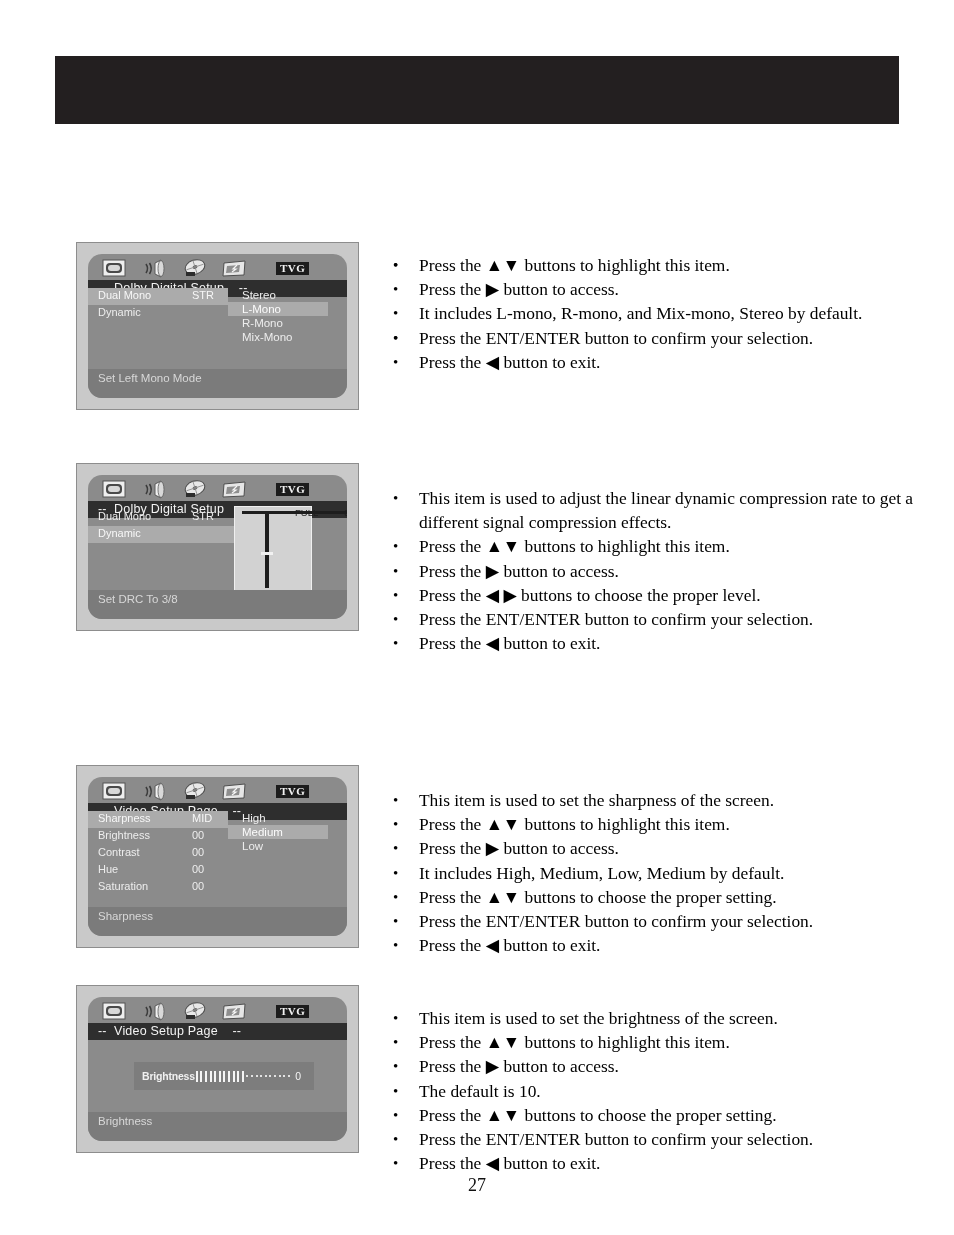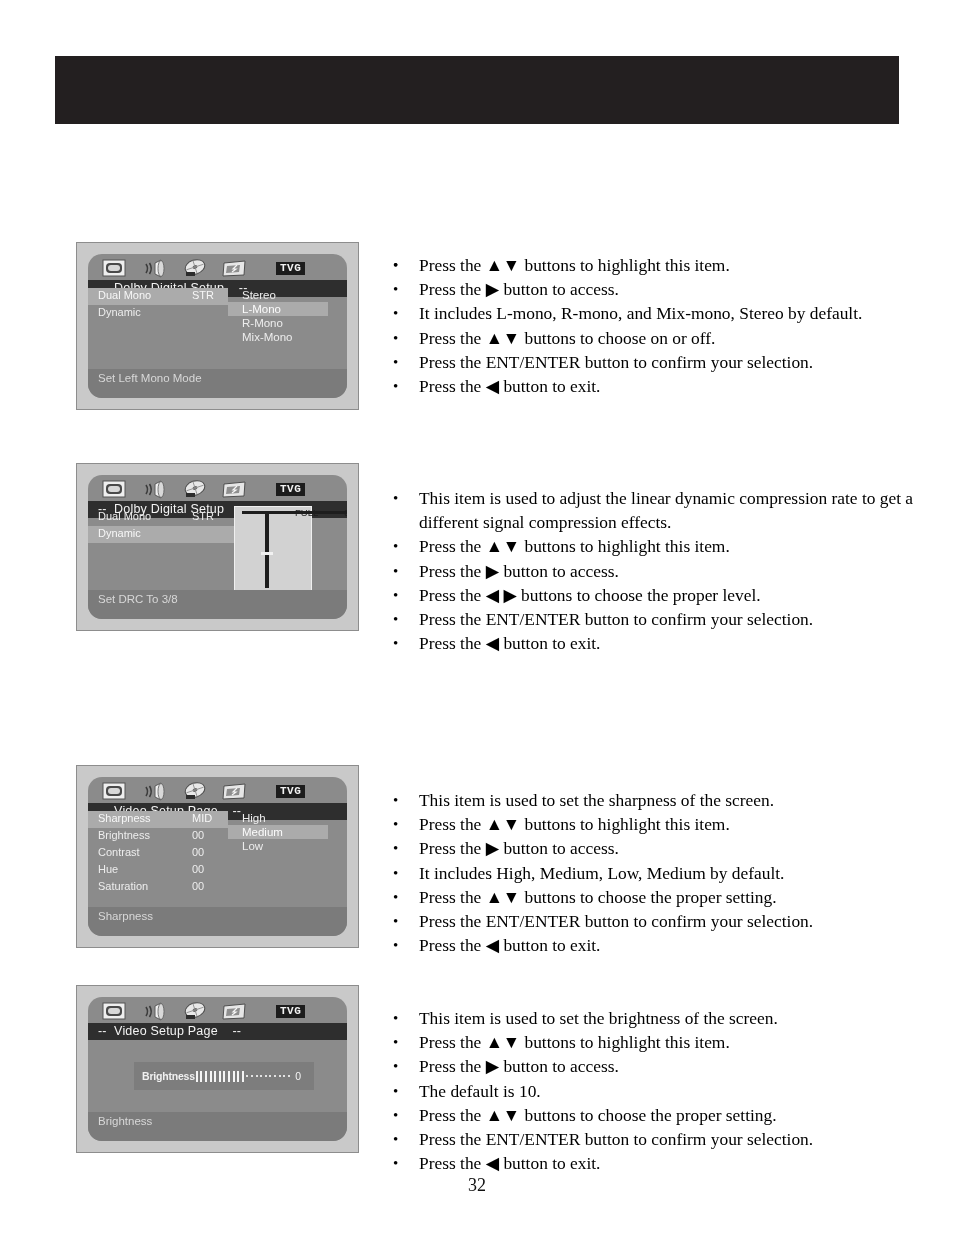--- a/index.html
+++ b/index.html
@@ -59,21 +59,21 @@
     height: 19px;
     margin-right: 14px;
     position: relative;
     flex: none;
   }
   .osd-icon svg { display: block; }
   .tvg-badge {
     margin-left: 14px;
     background: #1c1c1c;
     color: #f2f2f2;
-    font-family: Liberation Mono, monospace;
+    font-family: Liberation Serif, serif;
     font-weight: bold;
     font-size: 11px;
     letter-spacing: 0.5px;
     padding: 1px 4px 1px 4px;
     line-height: 11px;
   }
 
   
   .osd-titlebar {
     background: #2e2e2e;
@@ -597,21 +597,21 @@
 
     <div class="osd-hint">Brightness</div>
   </div>
 </div>
 
 <div class="notes" style="left:390px; top:253px; width:535px;">
   <p class="note-item"><span class="bullet">•</span></p>
   <p class="note-item"><span class="bullet">•</span><span>Press the ▲▼ buttons to highlight this item.</span></p>
   <p class="note-item"><span class="bullet">•</span><span>Press the ▶ button to access.</span></p>
   <p class="note-item"><span class="bullet">•</span><span>It includes L-mono, R-mono, and Mix-mono, Stereo by default.</span></p>
-  <p class="note-item"><span class="bullet">•</span><span>Press the ▲▼ buttons to choose on or off.</span></p>
+  <p class="note-item"><span class="bullet">•</span></p>
   <p class="note-item"><span class="bullet">•</span><span>Press the ENT/ENTER button to confirm your selection.</span></p>
   <p class="note-item"><span class="bullet">•</span><span>Press the ◀ button to exit.</span></p>
 </div>
 
 <div class="notes" style="left:390px; top:486px; width:538px;">
   <p class="note-item"><span class="bullet">•</span><span>This item is used to adjust the linear dynamic compression rate to get a different signal compression effects.</span></p>
   <p class="note-item"><span class="bullet">•</span><span>Press the ▲▼ buttons to highlight this item.</span></p>
   <p class="note-item"><span class="bullet">•</span><span>Press the ▶ button to access.</span></p>
   <p class="note-item"><span class="bullet">•</span><span>Press the ◀ ▶    buttons to choose the proper level.</span></p>
   <p class="note-item"><span class="bullet">•</span><span>Press the ENT/ENTER button to confirm your selection.</span></p>
@@ -631,13 +631,13 @@
 <div class="notes" style="left:390px; top:1006px; width:538px;">
   <p class="note-item"><span class="bullet">•</span><span>This item is used to set the brightness of the screen.</span></p>
   <p class="note-item"><span class="bullet">•</span><span>Press the ▲▼ buttons to highlight this item.</span></p>
   <p class="note-item"><span class="bullet">•</span><span>Press the ▶ button to access.</span></p>
   <p class="note-item"><span class="bullet">•</span><span>The default is 10.</span></p>
   <p class="note-item"><span class="bullet">•</span><span>Press the ▲▼ buttons to choose the proper setting.</span></p>
   <p class="note-item"><span class="bullet">•</span><span>Press the ENT/ENTER button to confirm your selection.</span></p>
   <p class="note-item"><span class="bullet">•</span><span>Press the ◀ button to exit.</span></p>
 </div>
 
-<div class="page-number">32</div>
+<div class="page-number">27</div>
 
 </body></html>

